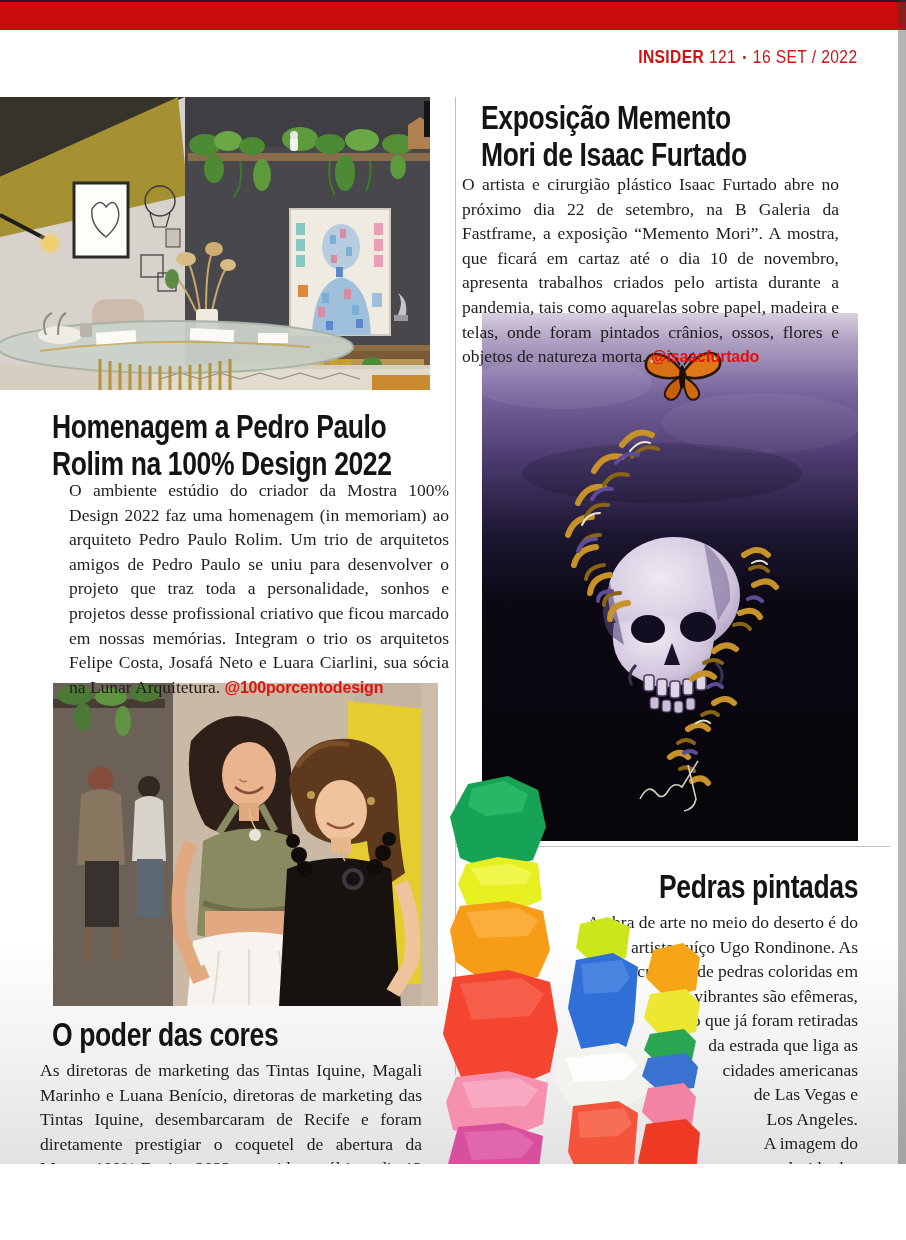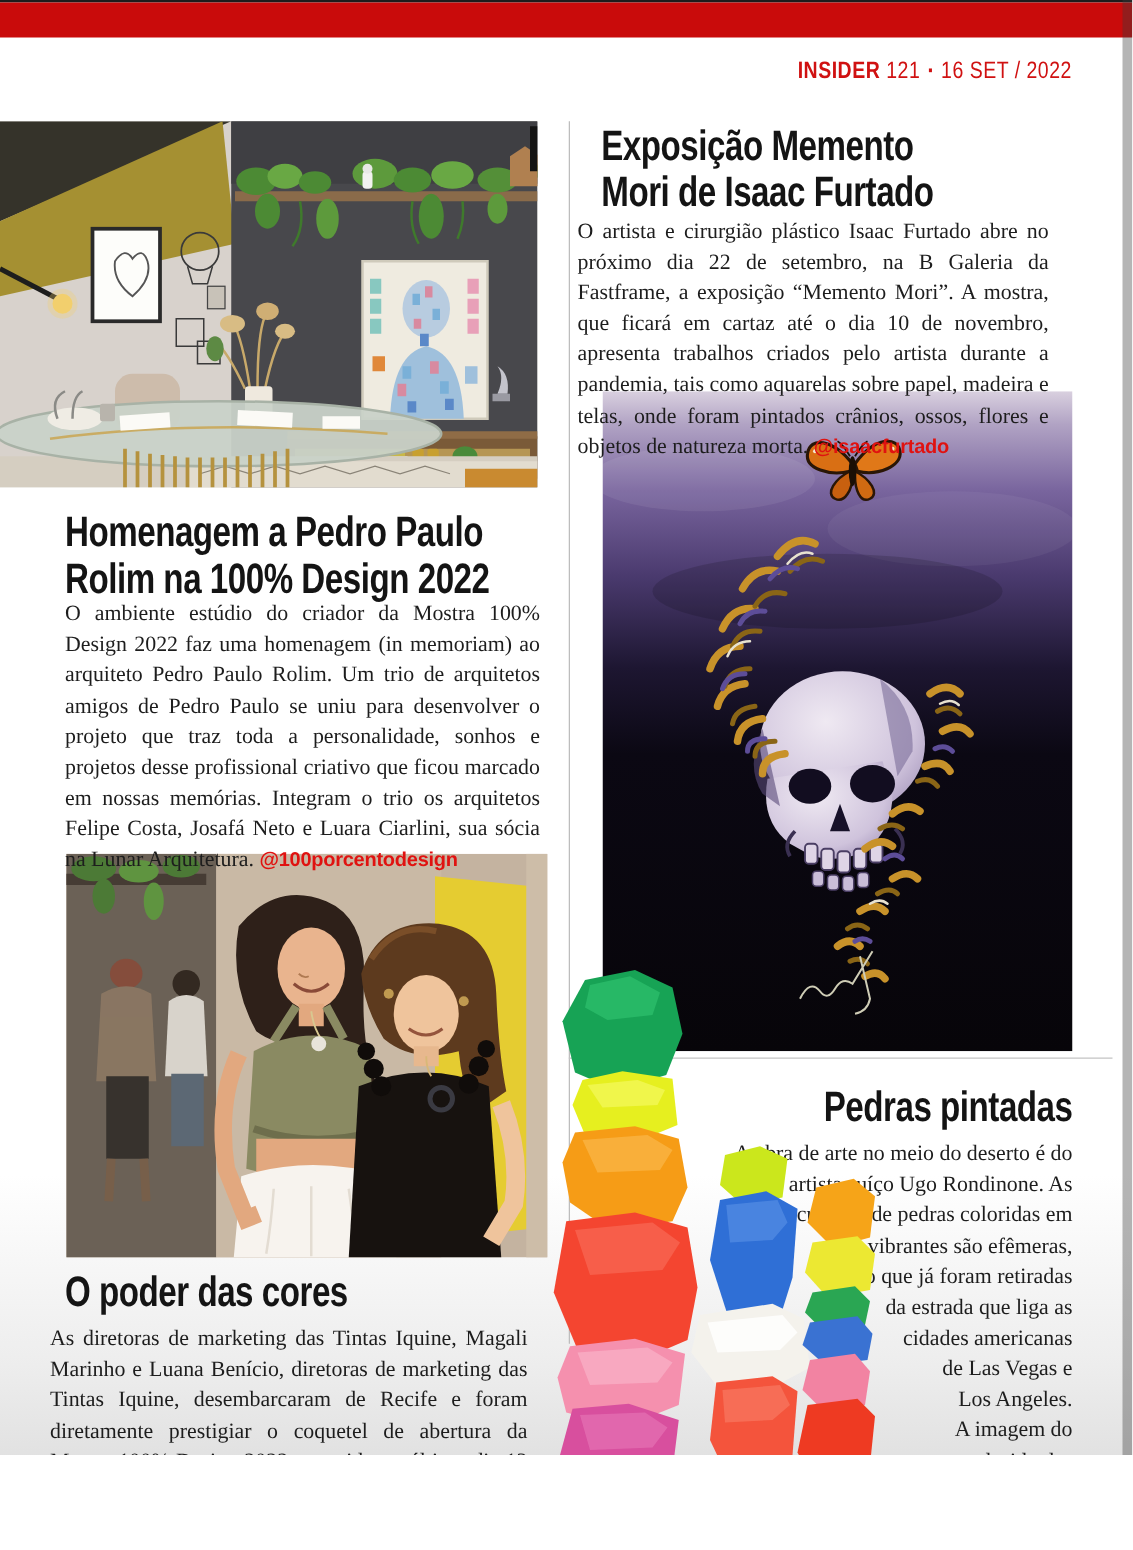--- a/index.html
+++ b/index.html
@@ -200,21 +200,21 @@
     <ellipse cx="60" cy="238" rx="22" ry="9" fill="#efece4"></ellipse>
     <path d="M46,238 q-6,-16 6,-22 M58,238 q0,-18 8,-22" stroke="#8a8a86" stroke-width="2" fill="none"></path>
     <rect x="80" y="226" width="12" height="14" rx="2" fill="#b8b4ac"></rect>
   </svg>
 
   <div class="headline z3" style="left:52px;top:408px;">
     <div>Homenagem a Pedro Paulo</div>
     <div>Rolim na 100% Design 2022</div>
   </div>
 
-  <p class="bodytext z3" style="left:52px;top:478px;width:380px;margin:0;">
+  <p class="bodytext z3" style="left:69px;top:478px;width:380px;margin:0;">
     <span>O ambiente estúdio do criador da Mostra 100% Design 2022 faz uma homenagem (in memoriam) ao arquiteto Pedro Paulo Rolim. Um trio de arquitetos amigos de Pedro Paulo se uniu para desenvolver o projeto que traz toda a personalidade, sonhos e projetos desse profissional criativo que ficou marcado em nossas memórias. Integram o trio os arquitetos Felipe Costa, Josafá Neto e Luara Ciarlini, sua sócia na Lunar Arquitetura.</span>
     <a class="handle">@100porcentodesign</a>
   </p>
 
   <svg class="art" style="left:53px;top:683px;" width="385" height="323" viewBox="0 0 385 323" aria-label="two women at event">
     <rect width="385" height="323" fill="#c4b3a0"></rect>
     <rect x="0" y="0" width="120" height="323" fill="#6b6156"></rect>
     <rect x="0" y="16" width="112" height="9" fill="#463c34"></rect>
     <g fill="#4c7a36">
         <ellipse cx="22" cy="12" rx="18" ry="10"></ellipse>

